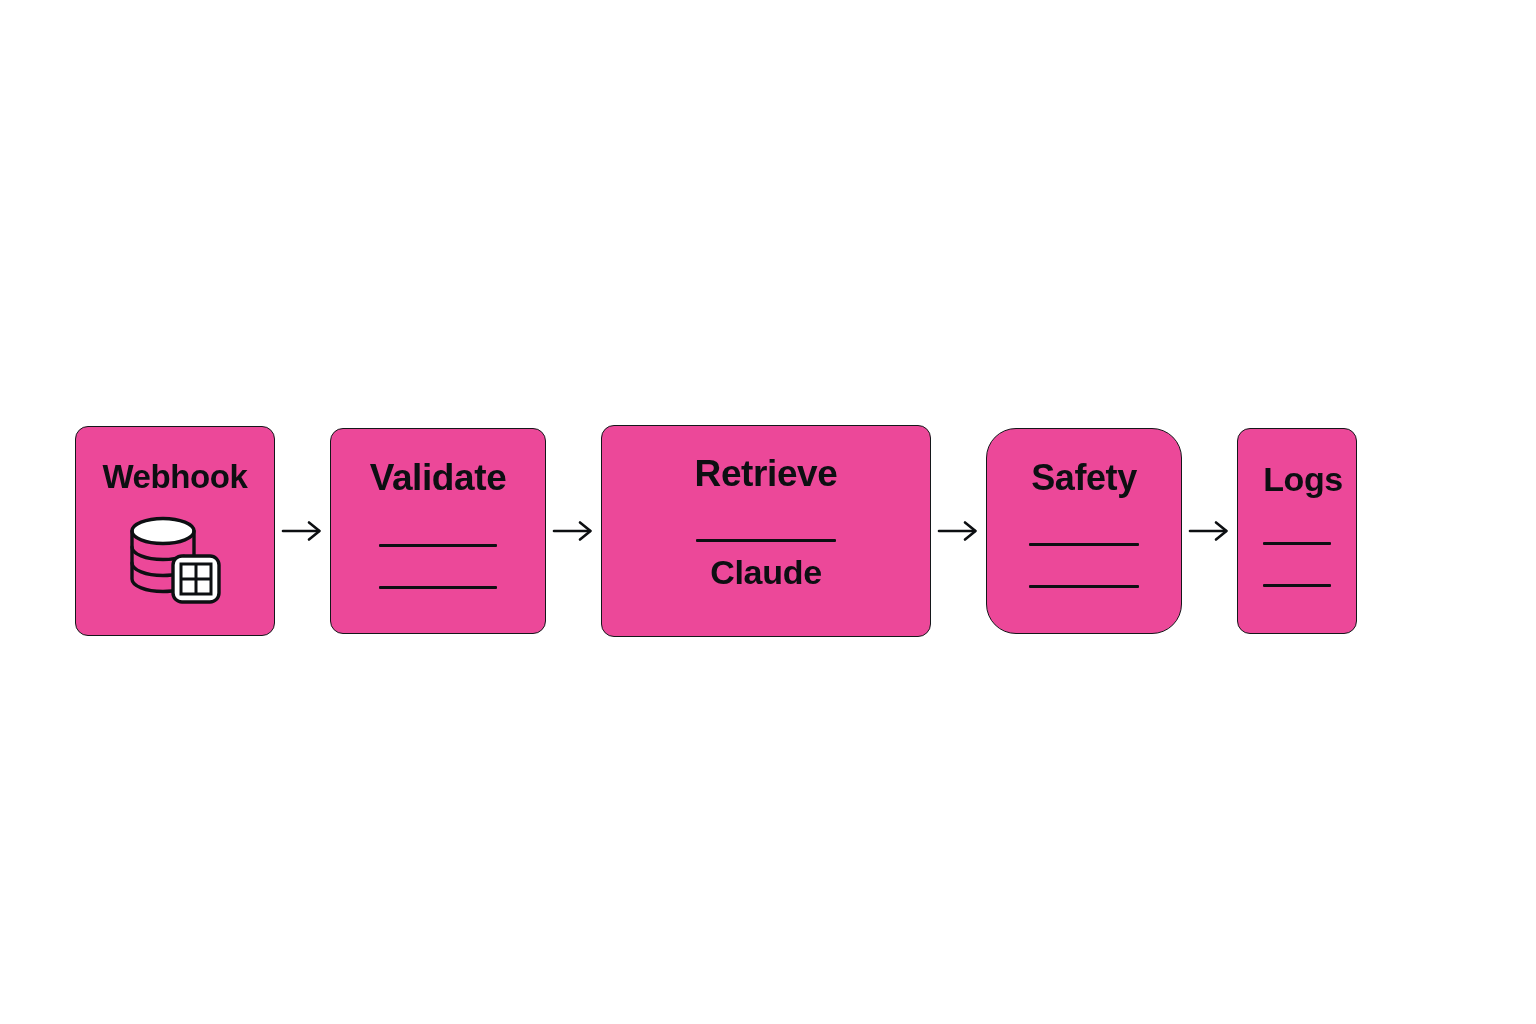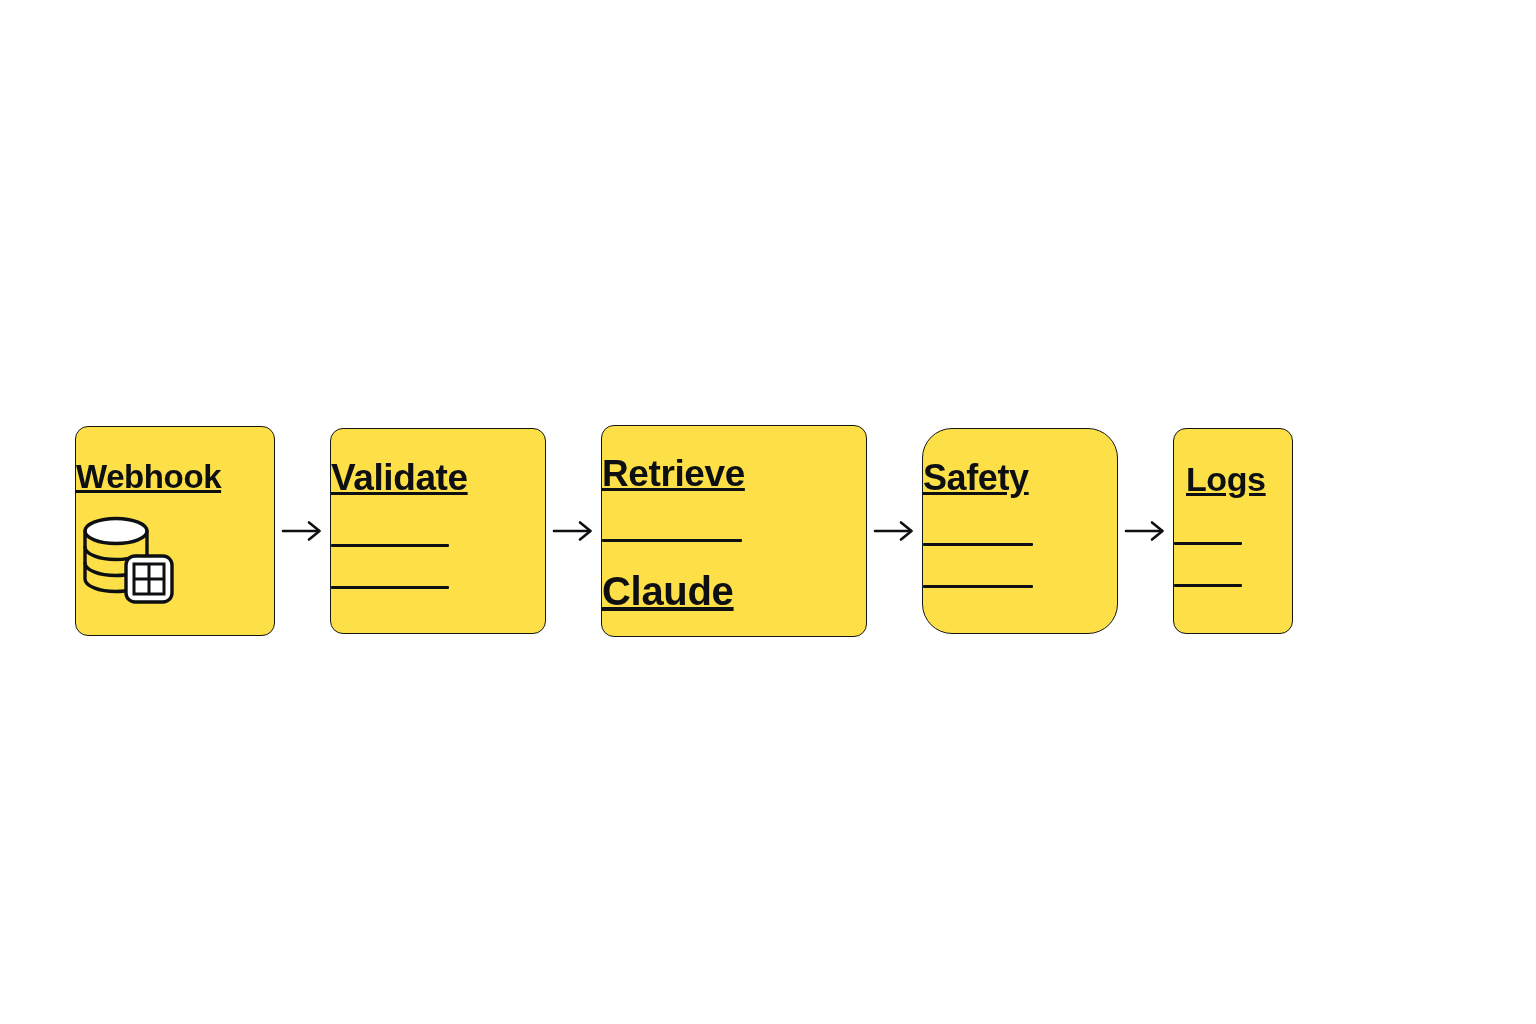--- a/index.html
+++ b/index.html
@@ -25,32 +25,31 @@
     flex-direction: row;
     align-items: center;
     justify-content: flex-start;
   }
 
   .node {
     position: relative;
     box-sizing: border-box;
     border: 1.6px solid #14171a;
     border-radius: 13px;
-    background: #fde047;
+    background: #ec4899;
     display: flex;
     flex-direction: column;
-    align-items: flex-start;
+    align-items: center;
     flex: 0 0 auto;
-    text-decoration: underline;
   }
 
   
   .node.n0 { width: 200px; height: 210px; padding-top: 33px; }
   .node.n1 { width: 216px; height: 206px; padding-top: 30px; }
-  .node.n2 { width: 266px; height: 212px; padding-top: 29px; }
+  .node.n2 { width: 330px; height: 212px; padding-top: 29px; }
   .node.n3 { width: 196px; height: 206px; padding-top: 31px; border-radius: 30px; }
   .node.n4 { width: 120px; height: 206px; padding-top: 33px; }
 
   .node-title {
     font-weight: 700;
     line-height: 1;
     letter-spacing: -0.4px;
     color: #0d0f12;
     white-space: nowrap;
     text-align: center;
@@ -75,25 +74,25 @@
 
   .node.n3 .rule { width: 110px; }
   .node.n3 .rule.r1 { margin-top: 47px; }
   .node.n3 .rule.r2 { margin-top: 39px; }
 
   .node.n4 .rule { width: 68px; }
   .node.n4 .rule.r1 { margin-top: 46px; }
   .node.n4 .rule.r2 { margin-top: 39px; }
 
   .subtitle {
-    font-size: 40px;
+    font-size: 34px;
     font-weight: 700;
     letter-spacing: -0.3px;
     line-height: 1;
-    margin-top: 29px;
+    margin-top: 13px;
     color: #0d0f12;
     white-space: nowrap;
   }
 
   .db-icon {
     margin-top: 20px;
     width: 104px;
     height: 96px;
     display: block;
   }

